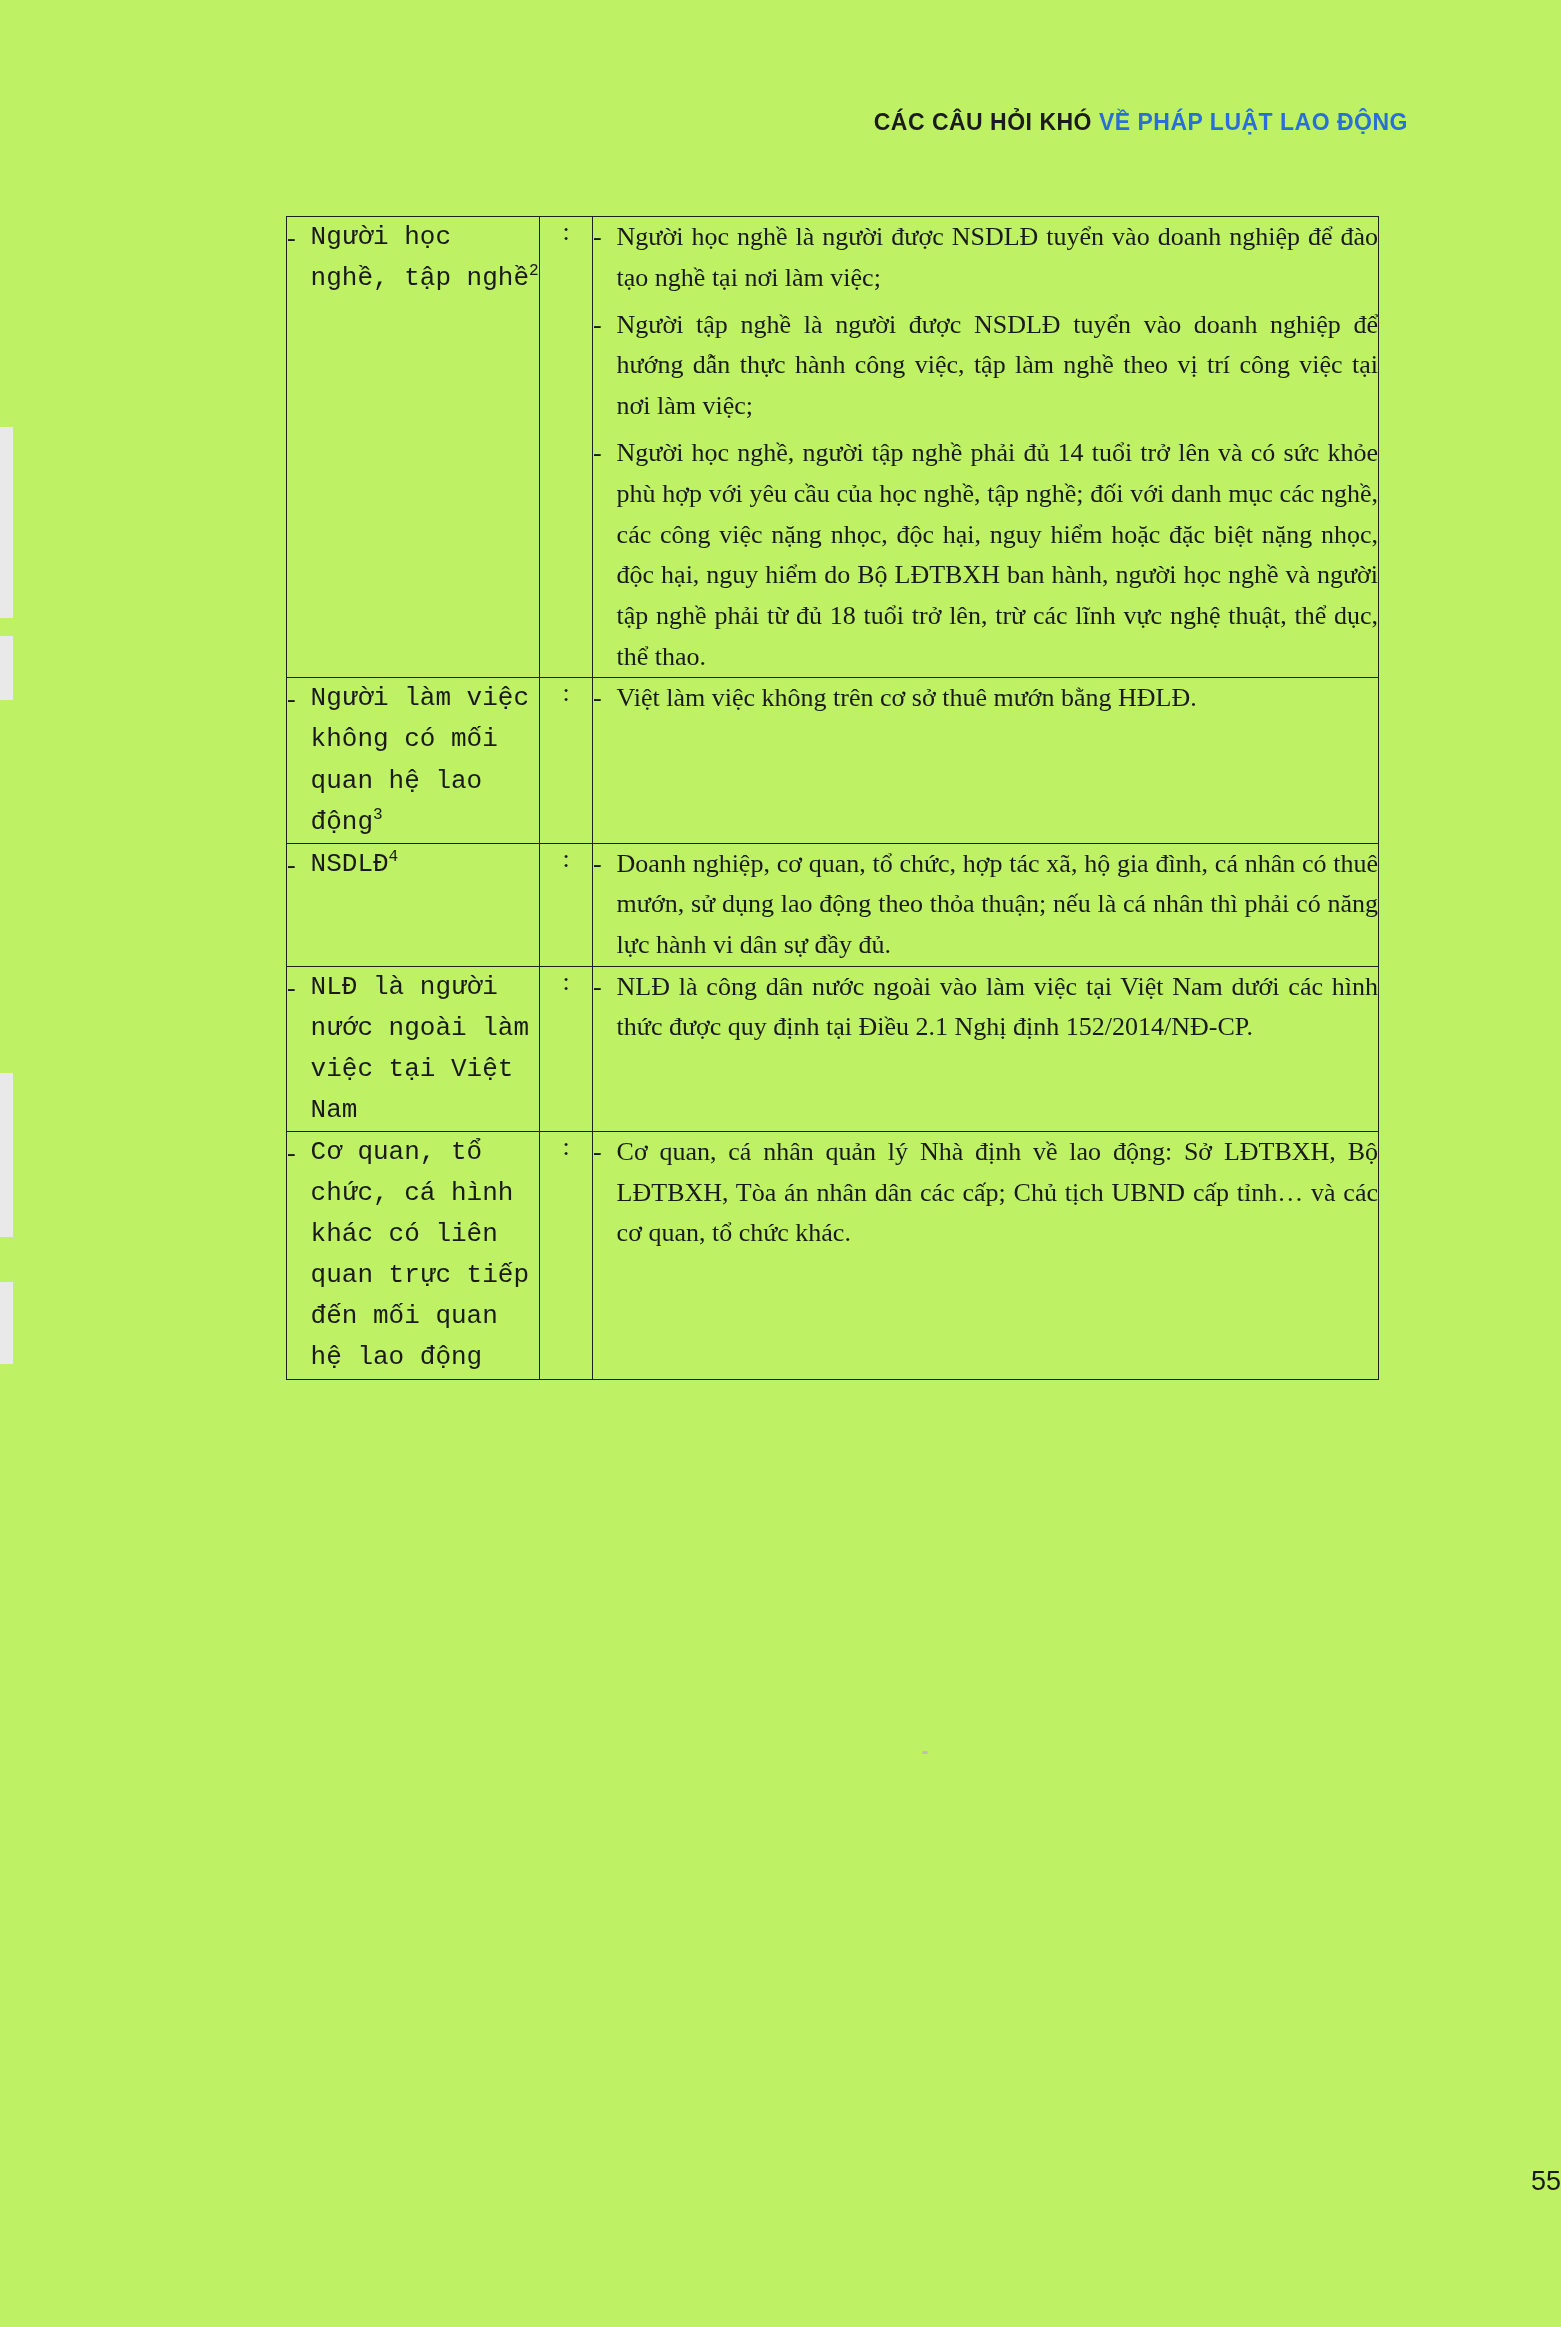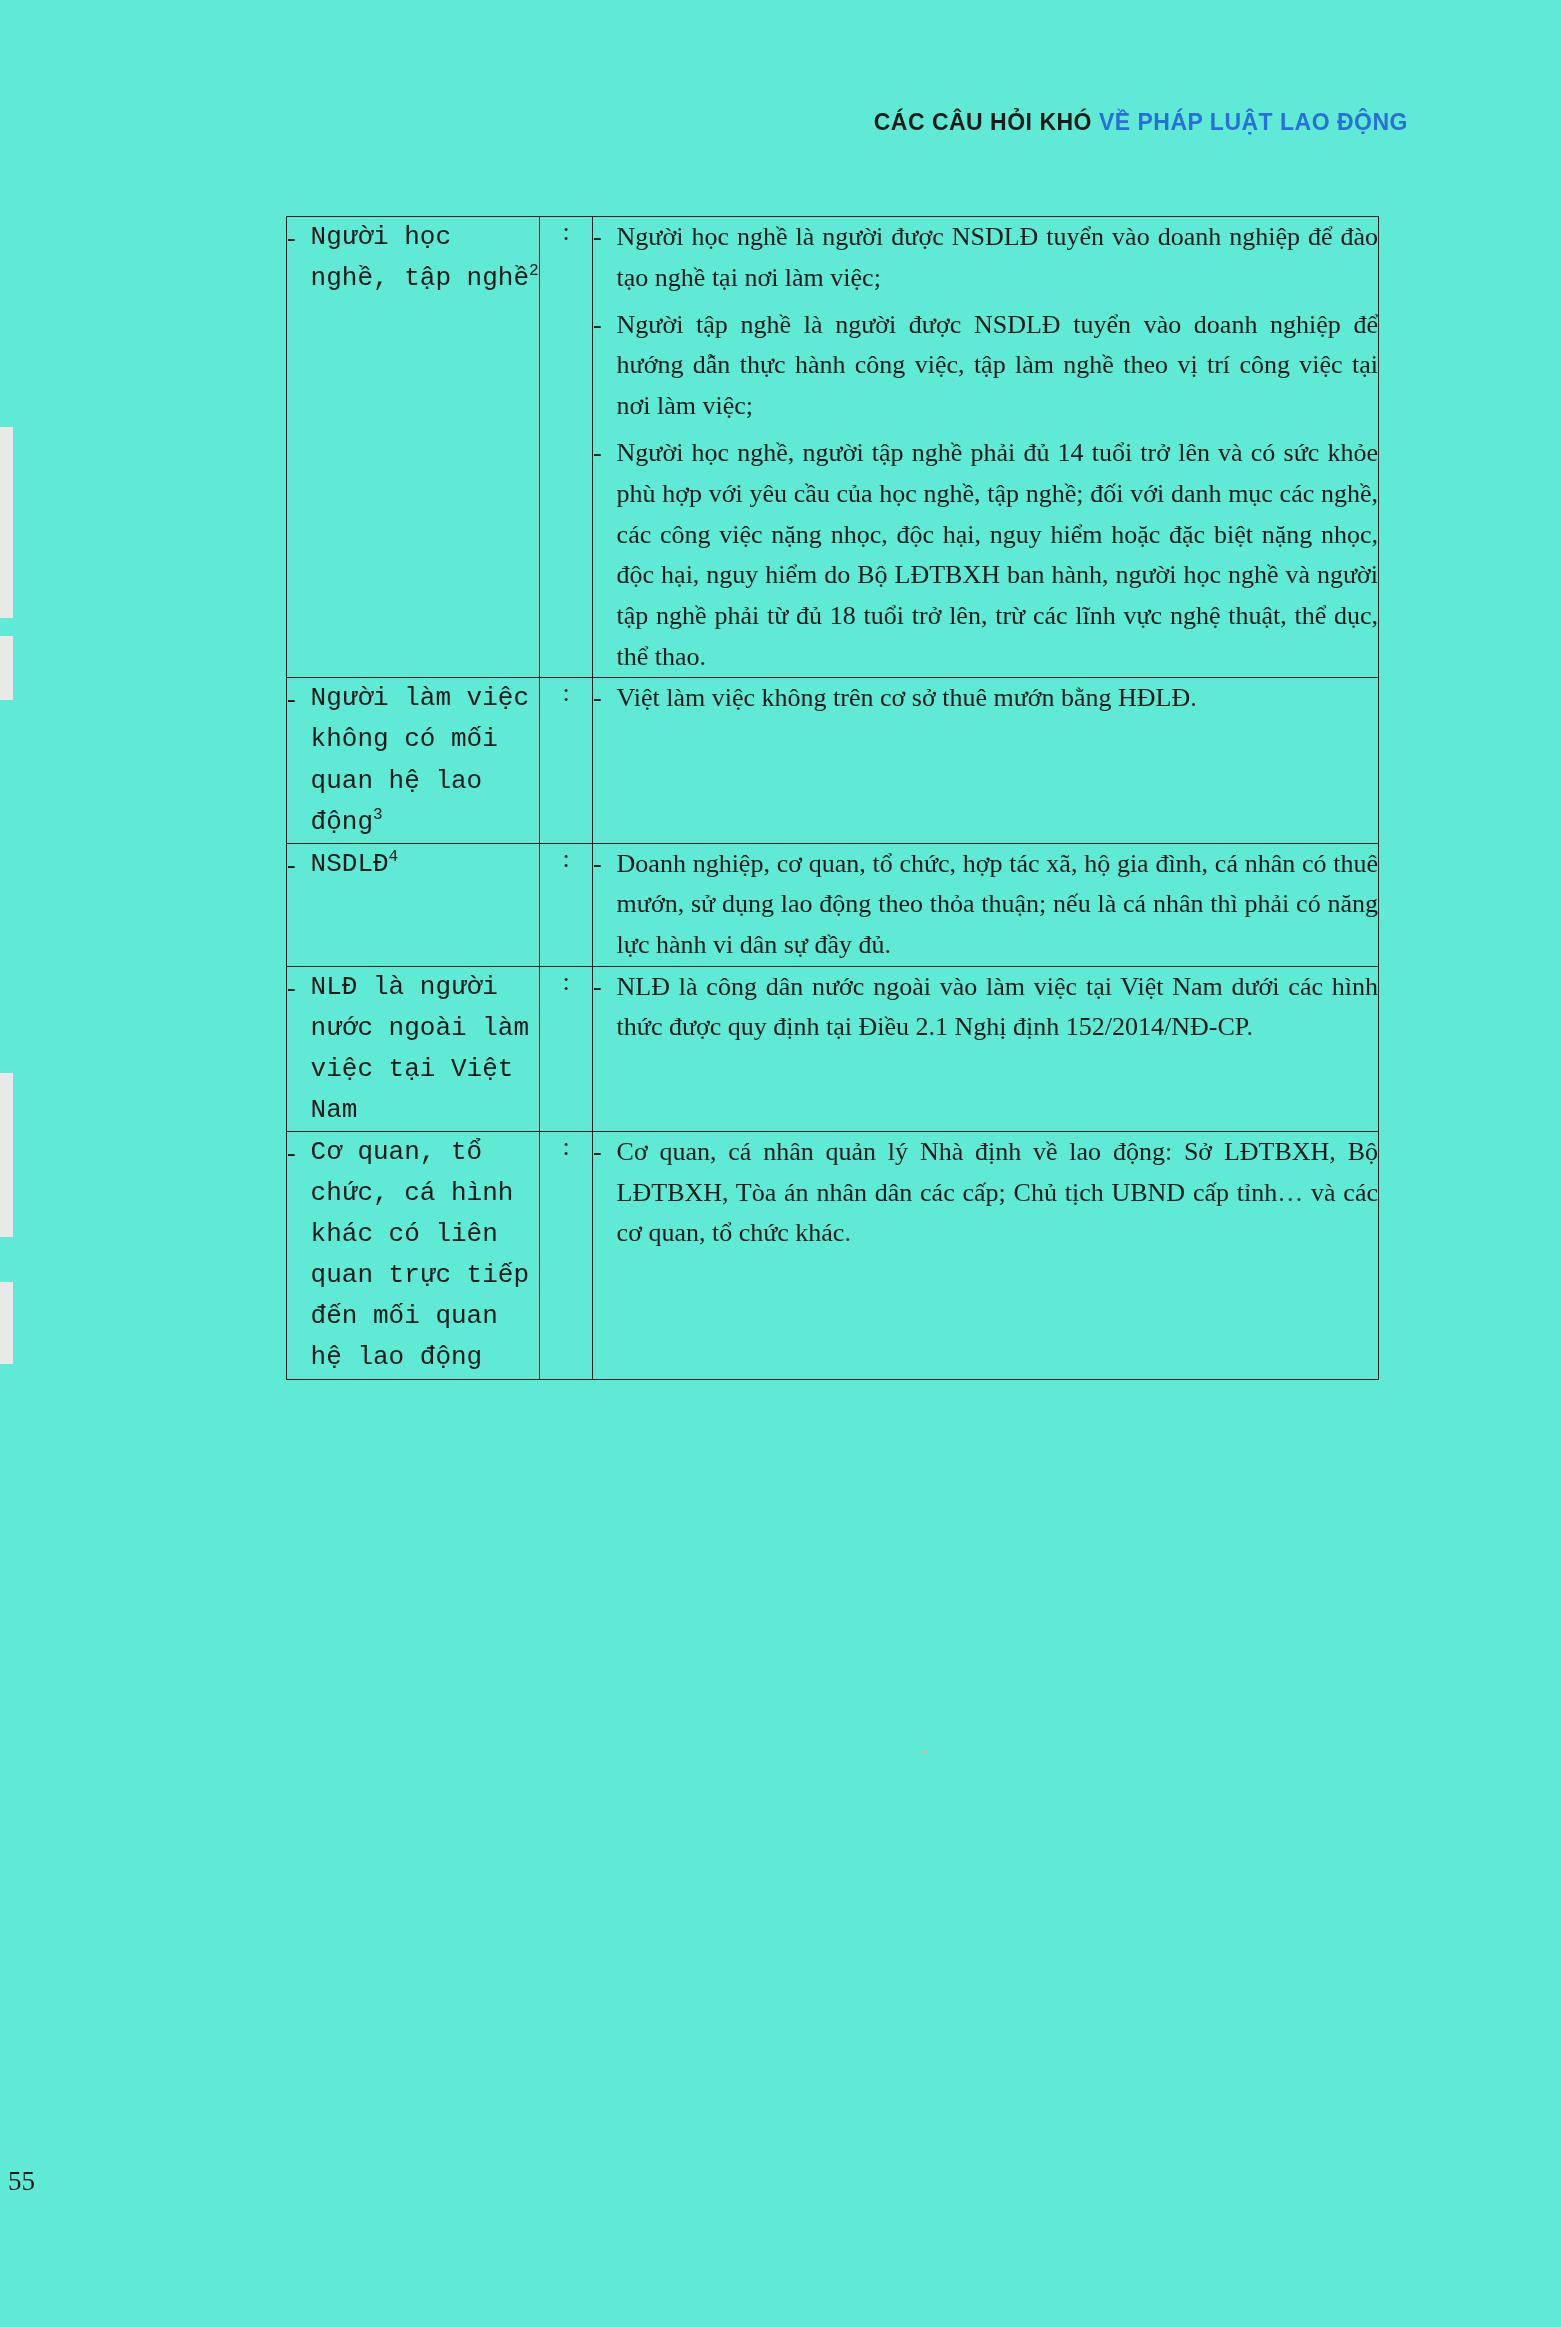--- a/index.html
+++ b/index.html
@@ -12,21 +12,21 @@
     height: 2327px;
     position: relative;
     font-family: "Liberation Serif", serif;
     color: #1a1a1a;
     overflow: hidden;
   }
 
   .page {
     position: absolute;
     inset: 0;
-    background: #5eead4;
+    background: #bef264;
   }
 
   
   .running-head {
     position: absolute;
     top: 109px;
     right: 153px;
     font-family: "Liberation Sans", sans-serif;
     font-weight: bold;
     font-size: 23px;
@@ -102,26 +102,26 @@
   .dashline .body.nojust { text-align: left; font-family: Liberation Mono, monospace; }
 
   sup {
     font-size: 0.62em;
     vertical-align: super;
     line-height: 0;
   }
 
   .folio {
     position: absolute;
-    left: 8px;
+    left: 2px;
     right: 0;
     top: 2166px;
-    text-align: left;
+    text-align: right;
     font-size: 27px;
-    font-family: Liberation Serif, serif;
+    font-family: Liberation Sans, sans-serif;
     color: #1a1a1a;
   }
 
   
   .speck {
     position: absolute;
     left: 922px;
     top: 1751px;
     width: 5.5px;
     height: 2.7px;

